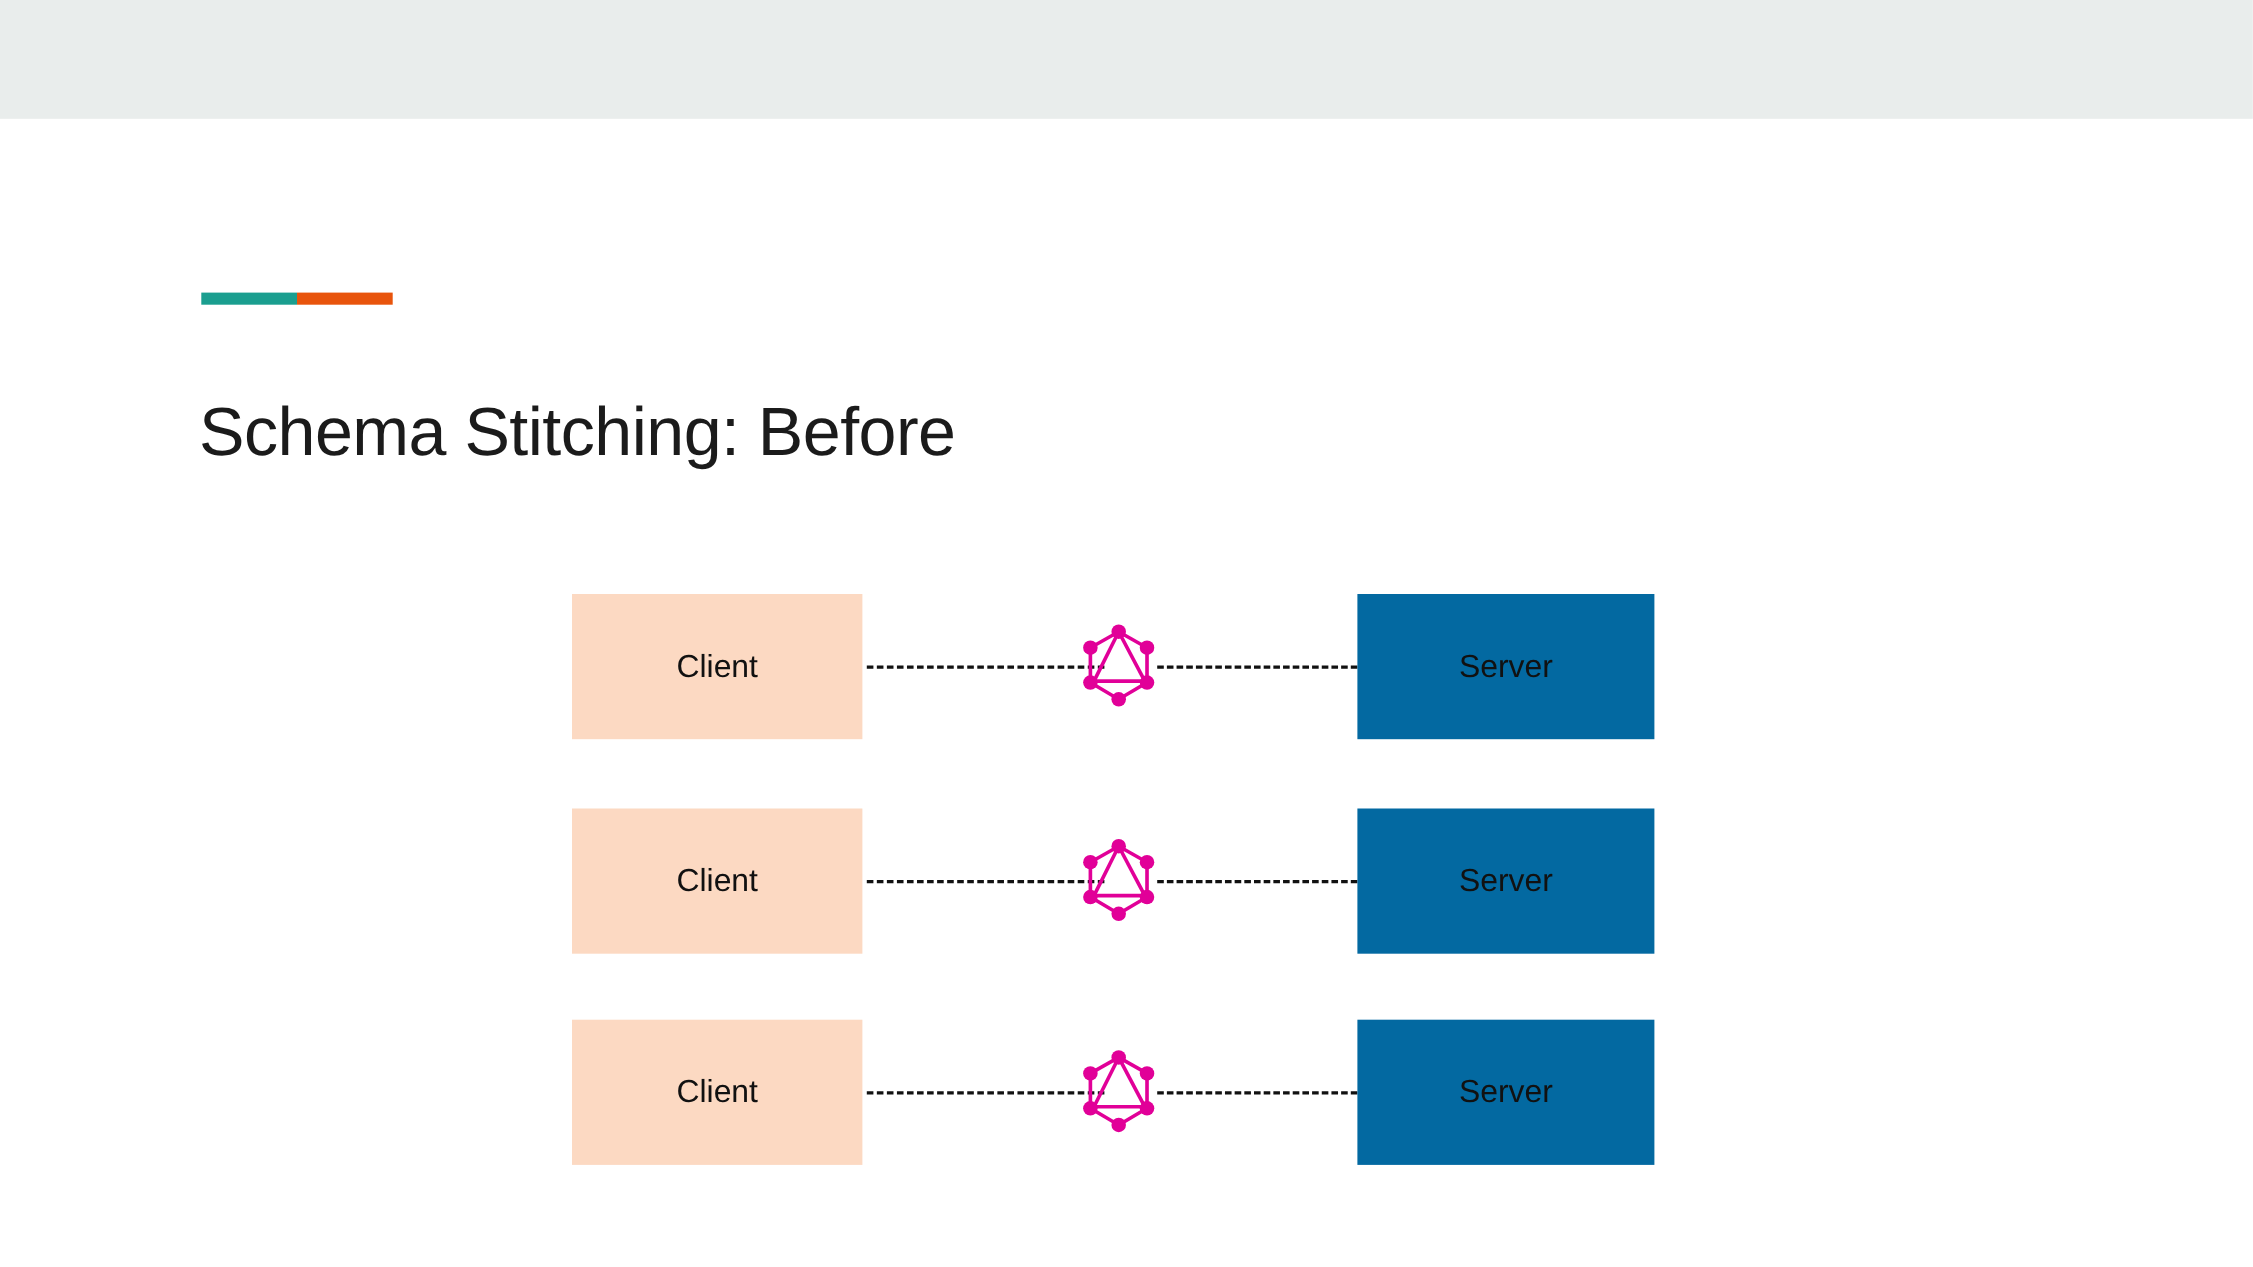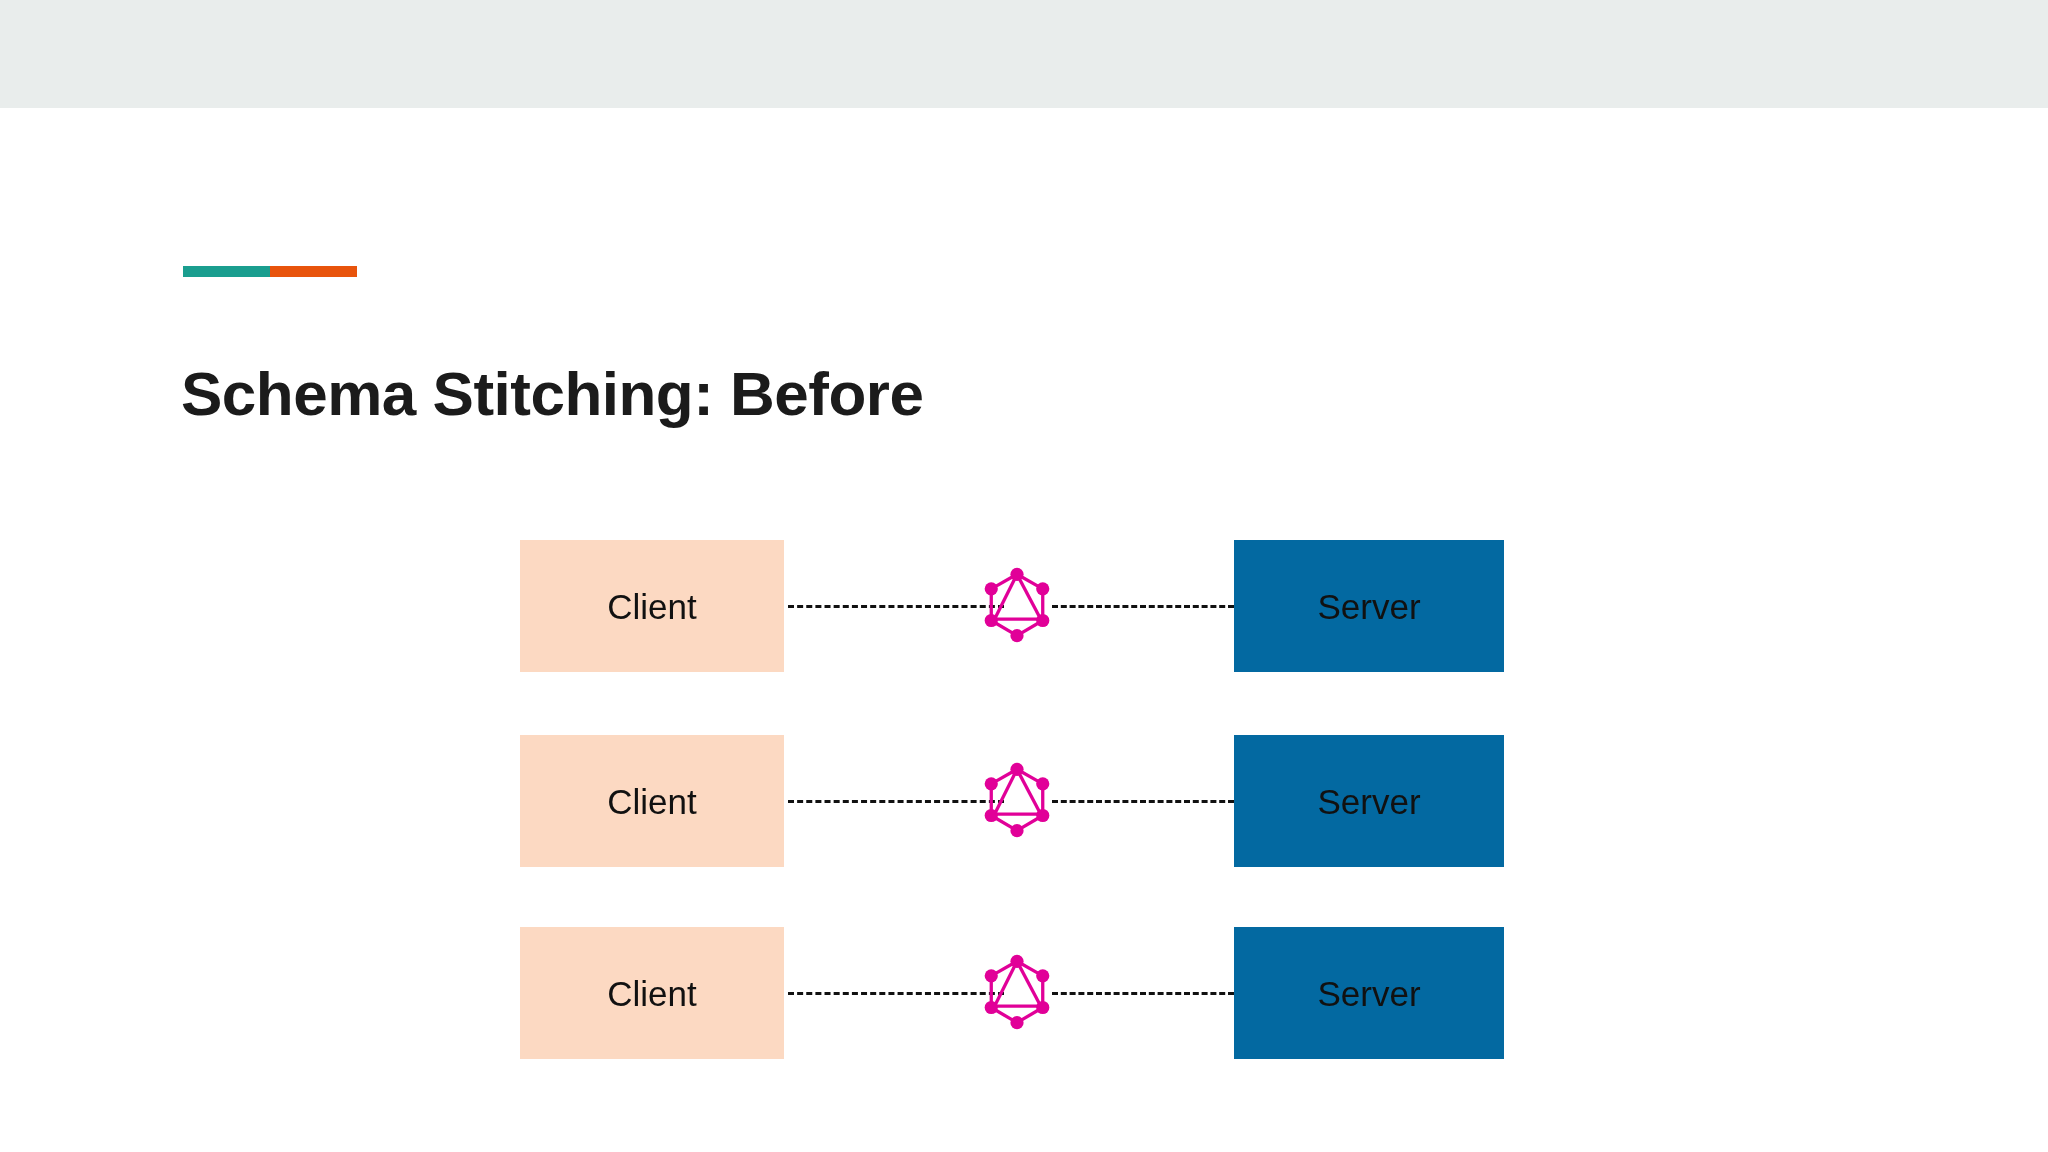--- a/index.html
+++ b/index.html
@@ -44,21 +44,21 @@
     height: 100%;
     background: #e8540c;
   }
 
   
   .slide-title {
     position: absolute;
     left: 181px;
     top: 316px;
     font-size: 62px;
-    font-weight: bold;
+    font-weight: normal;
     color: #1b1b1b;
     letter-spacing: -0.5px;
     line-height: 1.15;
     white-space: nowrap;
   }
 
   
   .diagram {
     position: absolute;
     left: 0;
@@ -72,21 +72,21 @@
     width: 990px;
     height: 132px;
   }
   .node-box {
     position: absolute;
     top: 0;
     height: 132px;
     display: flex;
     align-items: center;
     justify-content: center;
-    font-size: 35px;
+    font-size: 29px;
     color: #111111;
     line-height: 1;
   }
   .node-client {
     left: 0;
     width: 264px;
     background: #fcd9c2;
   }
   .node-server {
     left: 714px;

